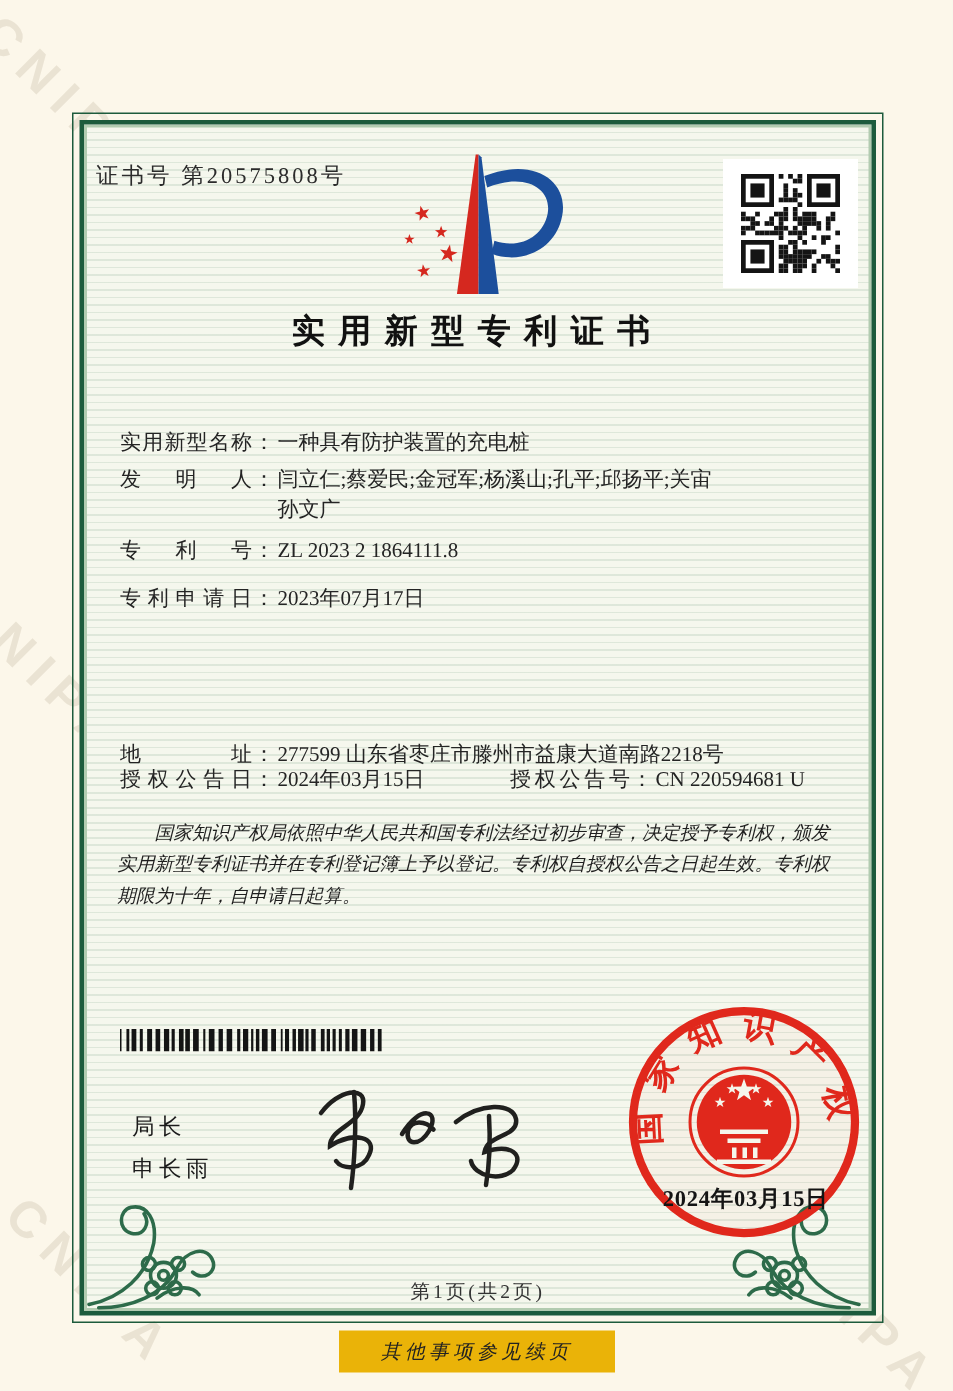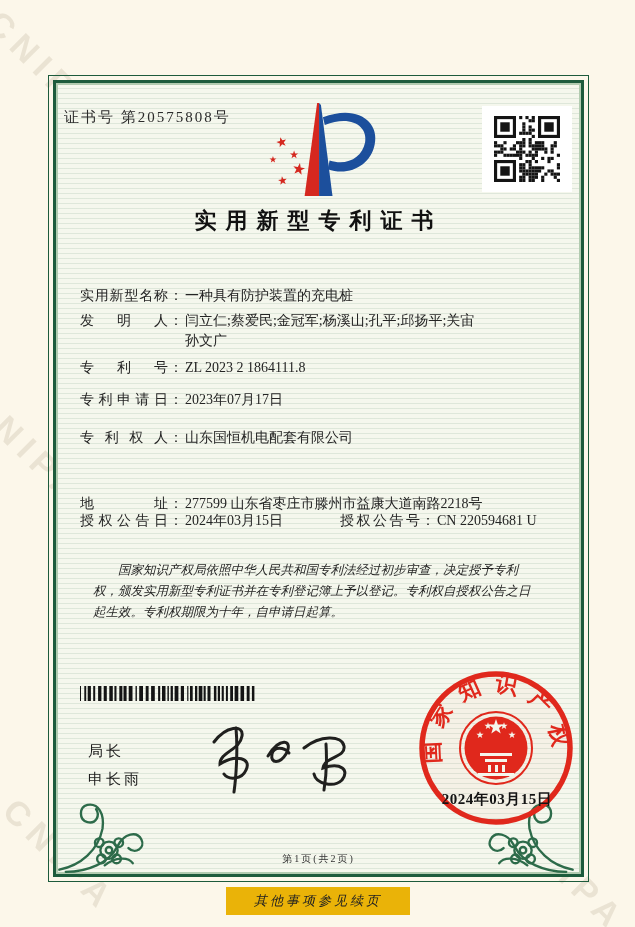--- a/index.html
+++ b/index.html
@@ -31,42 +31,42 @@
 
   .row { position:absolute; left:80px; font-size:14px; color:#242424; line-height:20px; }
   .lbl { display:inline-block; width:88px; text-align:justify; text-align-last:justify;
          vertical-align:top; }
   .colon { display:inline-block; vertical-align:top; margin:0 2px 0 1px; }
   .val { display:inline-block; vertical-align:top; max-width:378px; white-space:pre-line; }
   .lbl-sm { width:80px; }
 
   .body-text { position:absolute; left:78px; top:545px; width:479px; font-size:12.5px;
                font-style:italic; color:#1f1f1f; line-height:21px; }
-  .body-text p { text-indent:2em; margin:15px;font-style:italic; }
+  .body-text p { text-indent:2em; margin:0;font-style:italic; }
 
   .barcode { position:absolute; left:80px; top:686px; }
   .barcode rect { fill:#141414; }
 
   .signer-title { position:absolute; left:88px; top:742px; font-size:15px; letter-spacing:3px;
                   color:#1b1b1b; font-family:"Liberation Sans","DejaVu Sans",sans-serif; }
   .signer-name  { position:absolute; left:88px; top:770px; font-size:15px; letter-spacing:3px;
                   color:#1b1b1b; font-family:"Liberation Sans","DejaVu Sans",sans-serif; }
   .signature { position:absolute; left:192px; top:700px; }
   .signature path { stroke:#20201e; stroke-width:3; fill:none; stroke-linecap:round; }
 
   .seal { position:absolute; left:414px; top:665px; }
   .seal-date { position:absolute; left:414px; top:790px; width:166px; text-align:center;
                font-size:15px; color:#141414; letter-spacing:0.5px; font-weight:700; }
 
   .ornament { position:absolute; }
   .ornament path, .ornament circle { stroke:#2d6b4a; stroke-width:2.2; fill:none;
                stroke-linecap:round; }
 
   .page-info { position:absolute; left:48px; top:852px; width:541px; text-align:center;
-               font-size:10px; letter-spacing:2px; color:#333; }
+               font-size:13px; letter-spacing:2px; color:#333; }
 
   .cont-tab { position:absolute; left:226px; top:887px; width:184px; height:28px;
               background:#eab308; text-align:center; line-height:28px;
               font-size:13px; font-style:italic; letter-spacing:3px; color:#222; }
 </style>
 </head>
 <body>
 
 <div class="page">
 
@@ -269,23 +269,20 @@
   <div class="row" style="top:311px;">
     <span class="lbl">发明人</span><span class="colon">：</span><span class="val">闫立仁;蔡爱民;金冠军;杨溪山;孔平;邱扬平;关宙
 孙文广</span>
   </div>
   <div class="row" style="top:358px;">
     <span class="lbl">专利号</span><span class="colon">：</span><span class="val">ZL 2023 2 1864111.8</span>
   </div>
   <div class="row" style="top:390px;">
     <span class="lbl">专利申请日</span><span class="colon">：</span><span class="val">2023年07月17日</span>
   </div>
-  <div class="row" style="top:428px;">
-    <span class="lbl">专利权人</span><span class="colon">：</span><span class="val">山东国恒机电配套有限公司</span>
-  </div>
   <div class="row" style="top:470px;margin-top:24px;">
     <span class="lbl">地址</span><span class="colon">：</span><span class="val">277599 山东省枣庄市滕州市益康大道南路2218号</span>
   </div>
   <div class="row" style="top:511px;">
     <span class="lbl">授权公告日</span><span class="colon">：</span><span class="val">2024年03月15日</span>
   </div>
   <div class="row" style="left:340px; top:511px;">
     <span class="lbl lbl-sm">授权公告号</span><span class="colon">：</span><span class="val">CN 220594681 U</span>
   </div>
 

